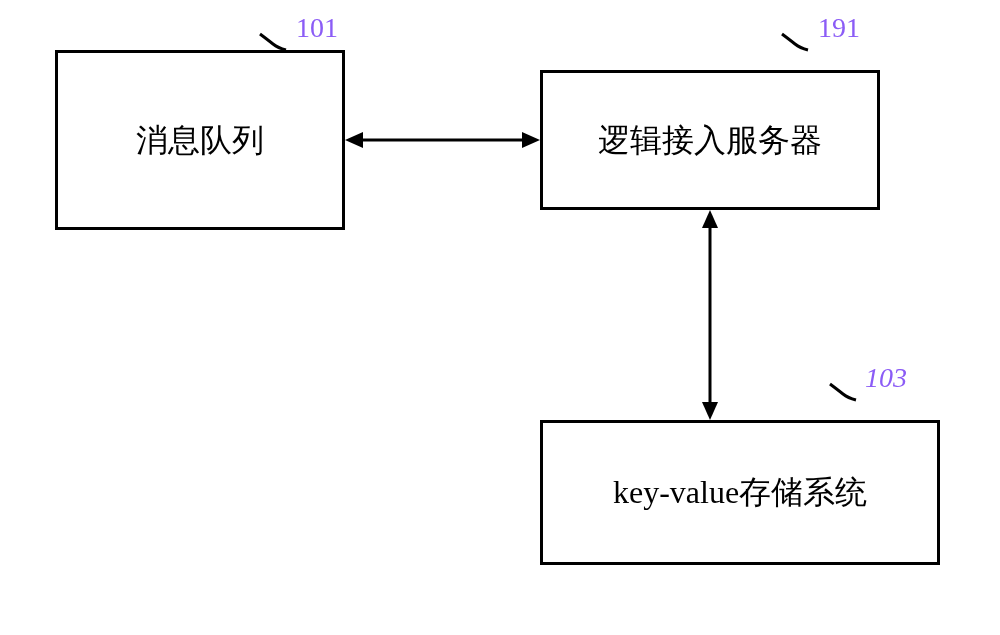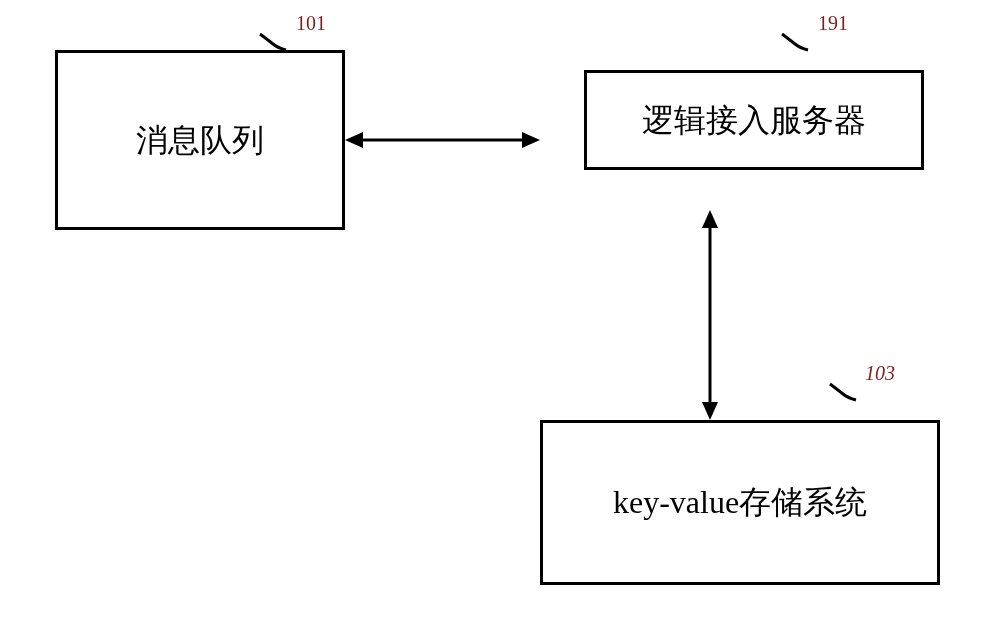--- a/index.html
+++ b/index.html
@@ -20,22 +20,22 @@
       background: #fff;
       display: flex;
       align-items: center;
       justify-content: center;
       text-align: center;
       font-size: 32px;
       line-height: 1.4;
     }
     .label {
       position: absolute;
-      font-size: 20px;
-      color: #7f1d1d;
+      font-size: 28px;
+      color: #8b5cf6;
     }
     .tick {
       position: absolute;
       width: 30px;
       height: 20px;
     }
     .tick svg {
       width: 100%;
       height: 100%;
     }
@@ -54,31 +54,31 @@
     <div>消息队列</div>
   </div>
 </div>
 <div class="label" style="left:296px; top:12px;">101</div>
 <div class="tick" style="left:258px; top:32px;">
   <svg viewBox="0 0 30 20">
     <path d="M 2 2 Q 10 8 15 12 Q 20 16 28 18" stroke="#000" stroke-width="3" fill="none"></path>
   </svg>
 </div>
 
-<div class="box" style="left:540px; top:70px; width:340px; height:100px;margin-left:44px;">
+<div class="box" style="left:540px; top:70px; width:340px; height:140px;">
   <div>逻辑接入服务器</div>
 </div>
 <div class="label" style="left:818px; top:12px;">191</div>
 <div class="tick" style="left:780px; top:32px;">
   <svg viewBox="0 0 30 20">
     <path d="M 2 2 Q 10 8 15 12 Q 20 16 28 18" stroke="#000" stroke-width="3" fill="none"></path>
   </svg>
 </div>
 
-<div class="box" style="left:540px; top:420px; width:400px; height:165px;">
+<div class="box" style="left:540px; top:420px; width:400px; height:145px;">
   <div>key-value存储系统</div>
 </div>
 <div class="label" style="left:865px; top:362px;font-style:italic;">103</div>
 <div class="tick" style="left:828px; top:382px;">
   <svg viewBox="0 0 30 20">
     <path d="M 2 2 Q 10 8 15 12 Q 20 16 28 18" stroke="#000" stroke-width="3" fill="none"></path>
   </svg>
 </div>
 
 <div class="arrow-h" style="left:345px; top:128px; width:195px; height:24px;">

